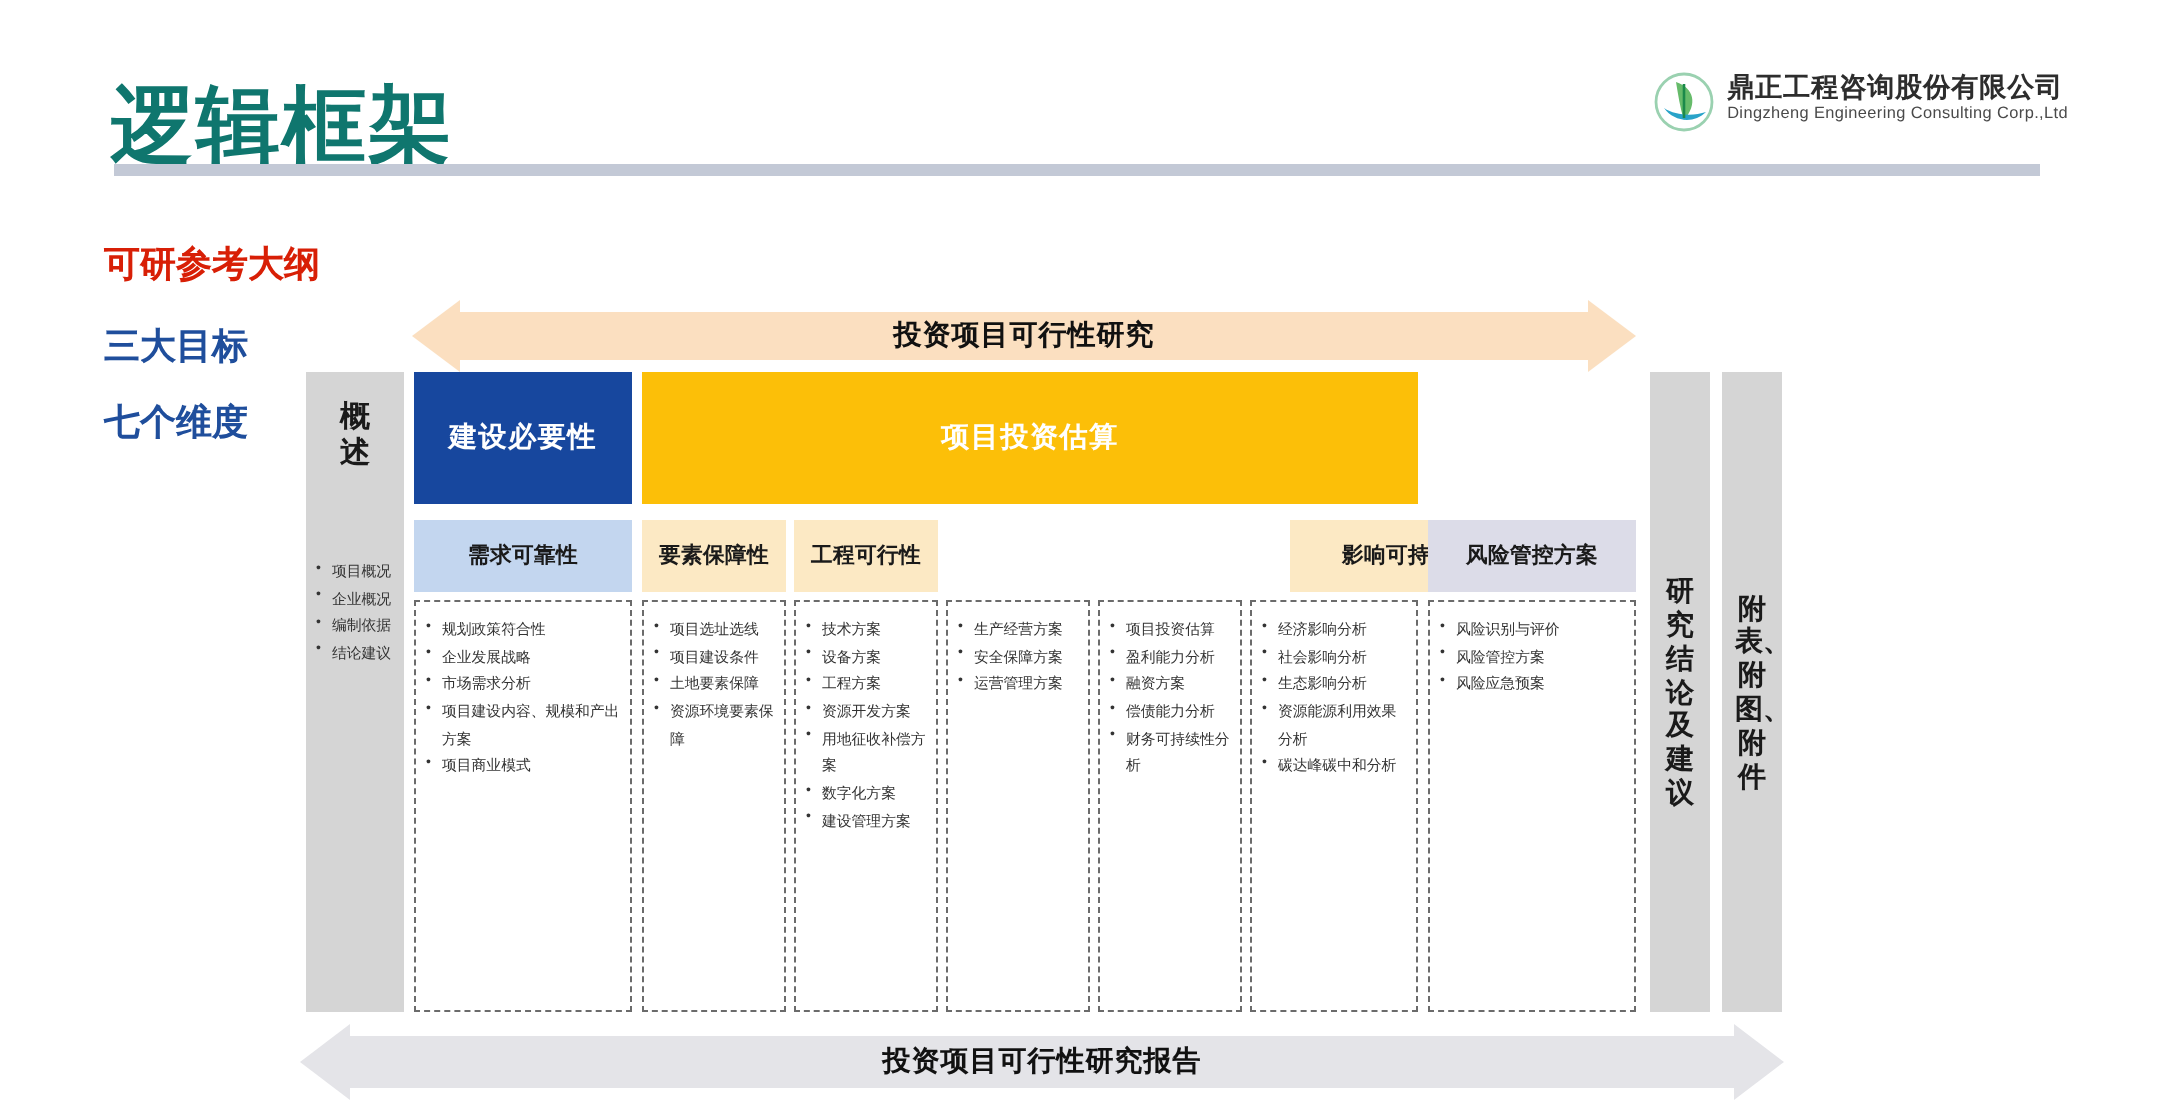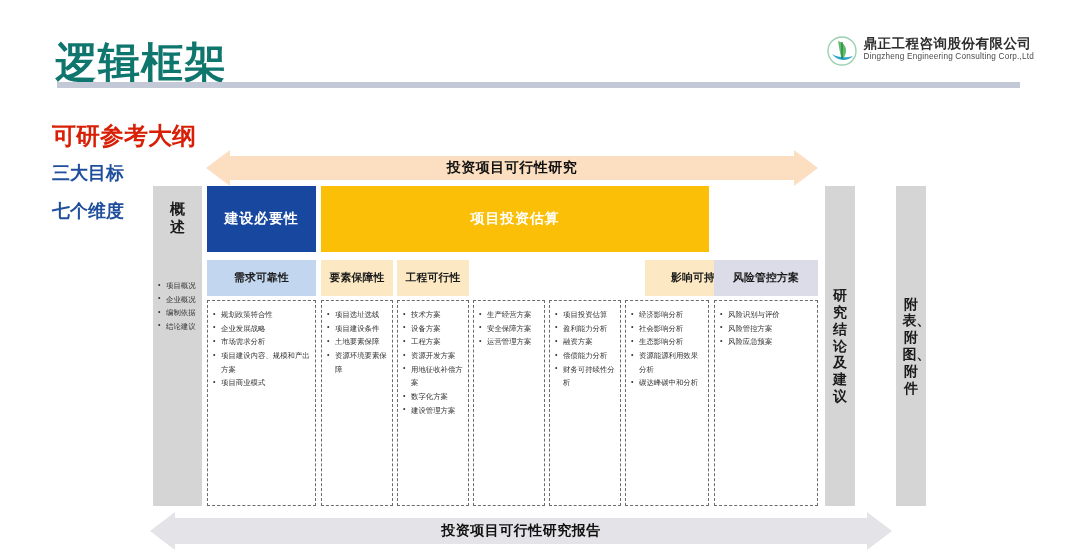--- a/index.html
+++ b/index.html
@@ -19,21 +19,21 @@
   }
   #logo{
     position:absolute;right:46px;top:36px;
     display:flex;gap:7px;
   }
   #logo .mark{width:30px;height:30px;position:relative;flex:none;}
   #logo .txt-cn{font-size:13.5px;font-weight:bold;color:#2d2d2d;letter-spacing:.5px;line-height:1.15;}
   #logo .txt-en{font-size:8.2px;color:#4a4a4a;letter-spacing:.2px;line-height:1.25;}
   
   .left-label{position:absolute;left:52px;font-weight:bold;white-space:nowrap;}
-  #lbl-outline{top:120px;font-size:24px;color:#d81f06;}
+  #lbl-outline{top:120px;font-size:18px;color:#d81f06;}
   #lbl-goals{top:161px;font-size:18px;color:#1f4e9c;}
   #lbl-dims{top:199px;font-size:18px;color:#1f4e9c;}
   
   #top-arrow{
     position:absolute;left:206px;top:150px;width:612px;height:36px;
   }
   #top-arrow .body{
     position:absolute;left:22px;right:22px;top:6px;bottom:6px;background:#fbdfc0;
   }
   #top-arrow .head{
@@ -94,21 +94,21 @@
   }
   
   .side-col{
     position:absolute;top:186px;width:30px;height:320px;background:#d5d5d5;
     display:flex;align-items:center;justify-content:center;
   }
   .side-col .vtxt{
     width:17px;font-size:14px;font-weight:bold;color:#1a1a1a;line-height:1.2;text-align:center;
   }
   #side-conclusion{left:825px;}
-  #side-appendix{left:896px;}
+  #side-appendix{left:861px;}
   
   #bottom-arrow{position:absolute;left:150px;top:512px;width:742px;height:38px;}
   #bottom-arrow .body{position:absolute;left:24px;right:24px;top:6px;bottom:6px;background:#e4e4e8;}
   #bottom-arrow .head{
     position:absolute;top:0;width:0;height:0;
     border-top:19px solid transparent;border-bottom:19px solid transparent;
   }
   #bottom-arrow .head.l{left:0;border-right:25px solid #e4e4e8;}
   #bottom-arrow .head.r{right:0;border-left:25px solid #e4e4e8;}
   #bottom-arrow .label{

